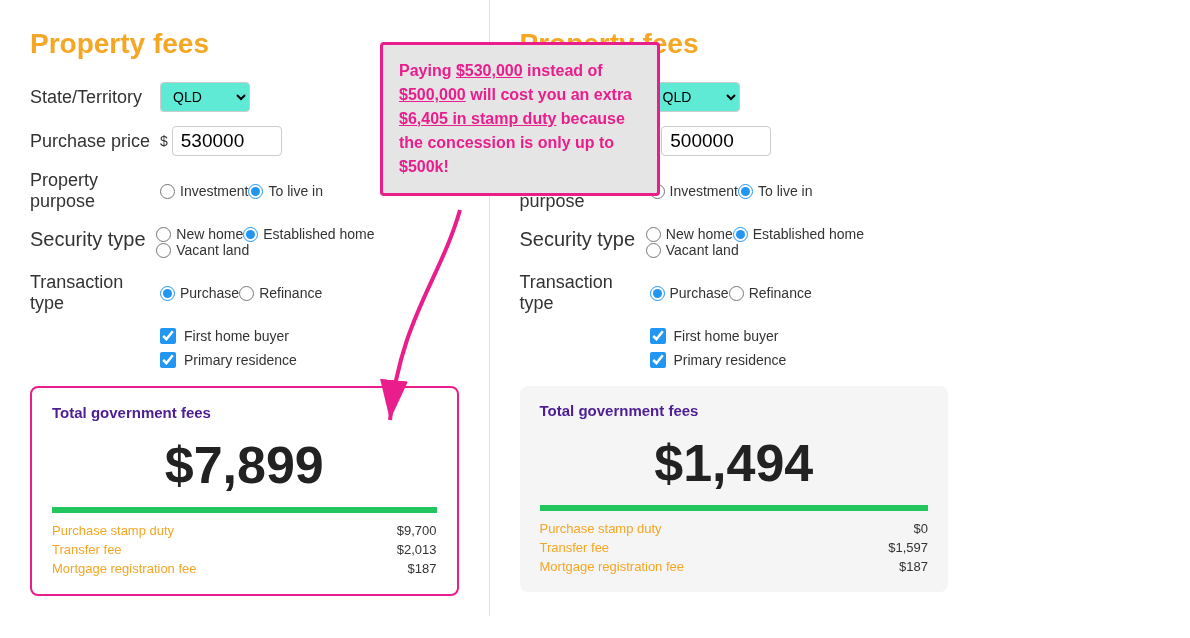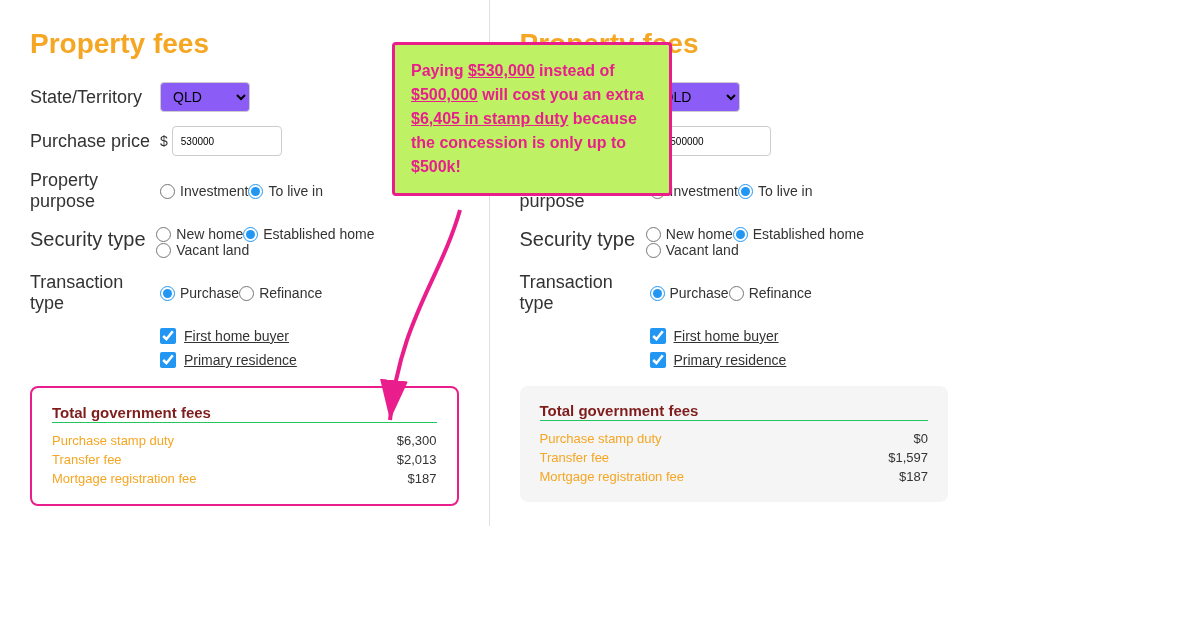--- a/index.html
+++ b/index.html
@@ -45,39 +45,39 @@
       display: flex;
       align-items: center;
       gap: 8px;
       flex: 1;
     }
     select.state-select {
       border: 1px solid #ccc;
       border-radius: 4px;
       padding: 4px 8px;
       font-size: 14px;
-      background: #8b5cf6;
+      background: #5eead4;
       width: 90px;
       height: 30px;
       appearance: auto;
     }
     .price-input-wrap {
       display: flex;
       align-items: center;
       gap: 4px;
     }
     .dollar-sign {
       font-size: 14px;
       color: #333;
     }
     input.price-input {
       border: 1px solid #ccc;
       border-radius: 4px;
       padding: 4px 8px;
-      font-size: 10px;
+      font-size: 19px;
       width: 110px;
       height: 30px;
     }
     .radio-group {
       display: flex;
       align-items: center;
       gap: 0;
       flex-wrap: wrap;
     }
     .radio-item {
@@ -93,21 +93,20 @@
       height: 15px;
     }
     .checkbox-item {
       display: flex;
       align-items: center;
       gap: 8px;
       font-size: 14px;
       color: #333;
       margin-bottom: 8px;
       margin-left: 130px;
-      text-decoration: underline;
     }
     input[type="checkbox"] {
       accent-color: #2196F3;
       width: 16px;
       height: 16px;
     }
     .section-label {
       width: 130px;
       font-size: 20px;
       color: #333;
@@ -122,55 +121,55 @@
       background: #fff;
     }
     .total-fees-box-right {
       border: none;
       background: #f5f5f5;
       border-radius: 8px;
     }
     .total-fees-title {
       font-size: 15px;
       font-weight: 600;
-      color: #7f1d1d;
-      margin-bottom: 1px;
+      color: #4c1d95;
+      margin-bottom: 14px;
     }
     .total-fees-amount {
       font-size: 52px;
       font-weight: 700;
       color: #222;
       margin-bottom: 12px;
       text-align: center;
     }
     .fee-breakdown {
-      border-top: 1px solid #22c55e;
+      border-top: 6px solid #22c55e;
       padding-top: 10px;
     }
     .fee-row {
       display: flex;
       justify-content: space-between;
       margin-bottom: 4px;
       font-size: 13px;
     }
     .fee-label {
       color: #f5a623;
       font-weight: 500;
     }
     .fee-value {
       color: #333;
       font-weight: 500;
     }
     
     .tooltip-overlay {
       position: absolute;
       top: 42px;
-      left: 392px;
+      left: 380px;
       width: 280px;
-      background: #bef264;
+      background: #e5e5e5;
       border: 3px solid #e91e8c;
       border-radius: 4px;
       padding: 14px 16px;
       z-index: 100;
       font-size: 16px;
       font-weight: 700;
       color: #e91e8c;
       line-height: 1.5;
     }
     .tooltip-overlay span.highlight {
@@ -261,24 +260,25 @@
       <span>First home buyer</span>
     </div>
 
     <div class="checkbox-item">
       <input type="checkbox" checked="" style="">
       <span>Primary residence</span>
     </div>
 
     <div class="total-fees-box">
       <div class="total-fees-title">Total government fees</div>
+      <div class="total-fees-amount">$7,899</div>
       <div class="fee-breakdown">
         <div class="fee-row">
           <span class="fee-label">Purchase stamp duty</span>
-          <span class="fee-value">$6,300</span>
+          <span class="fee-value">$9,700</span>
         </div>
         <div class="fee-row">
           <span class="fee-label">Transfer fee</span>
           <span class="fee-value">$2,013</span>
         </div>
         <div class="fee-row">
           <span class="fee-label">Mortgage registration fee</span>
           <span class="fee-value">$187</span>
         </div>
       </div>
@@ -356,20 +356,21 @@
       <span>First home buyer</span>
     </div>
 
     <div class="checkbox-item">
       <input type="checkbox" checked="" style="">
       <span>Primary residence</span>
     </div>
 
     <div class="total-fees-box total-fees-box-right">
       <div class="total-fees-title">Total government fees</div>
+      <div class="total-fees-amount">$1,494</div>
       <div class="fee-breakdown">
         <div class="fee-row">
           <span class="fee-label">Purchase stamp duty</span>
           <span class="fee-value">$0</span>
         </div>
         <div class="fee-row">
           <span class="fee-label">Transfer fee</span>
           <span class="fee-value">$1,597</span>
         </div>
         <div class="fee-row">

